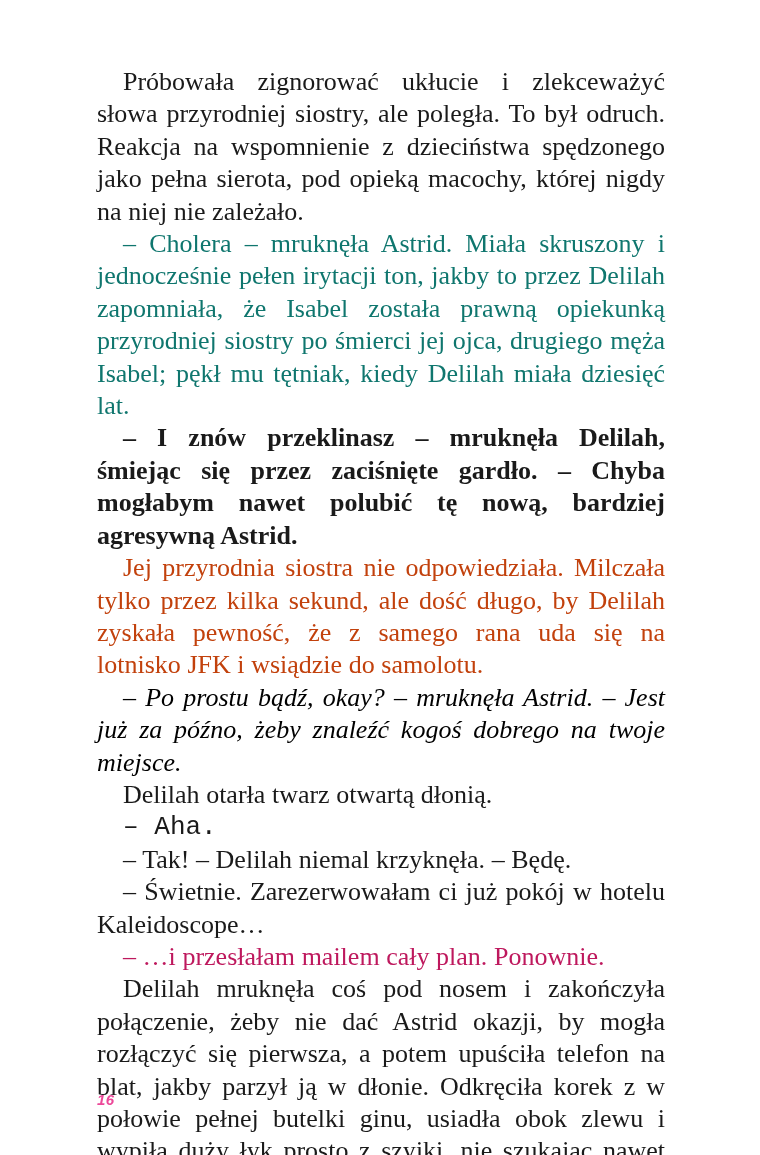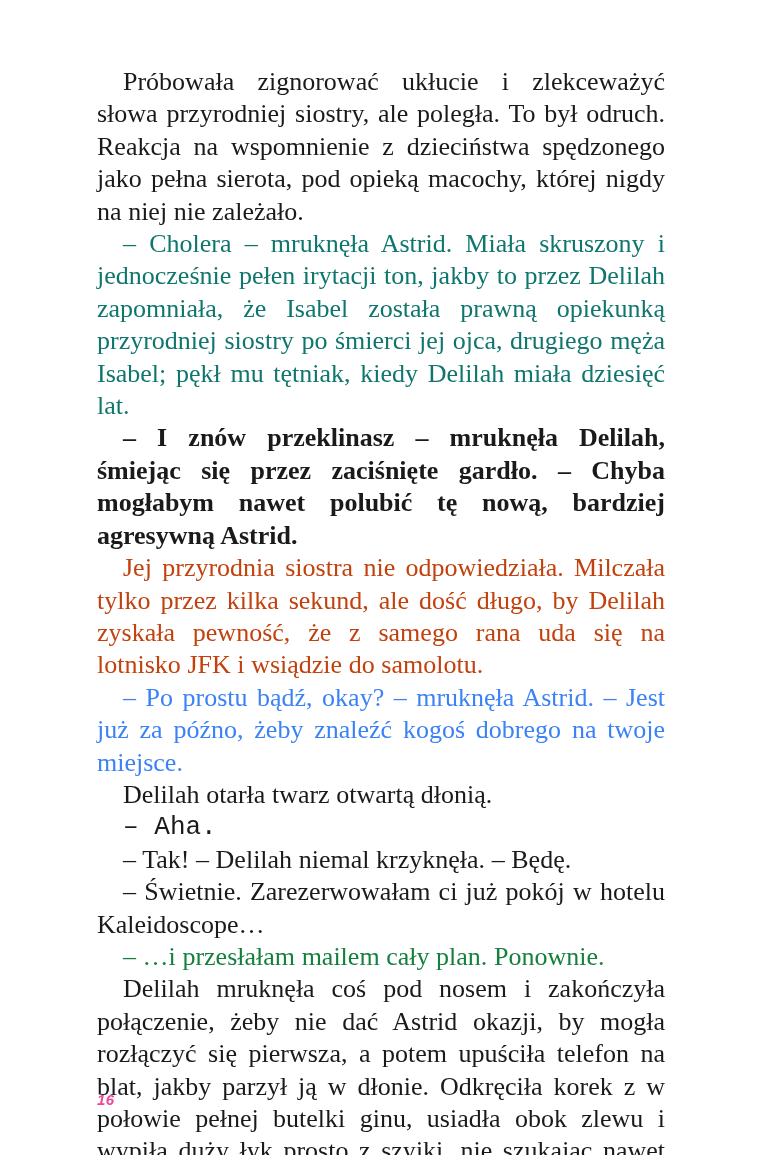--- a/index.html
+++ b/index.html
@@ -57,24 +57,24 @@
 </head>
 <body style="background: rgb(255, 255, 255);">
 
 <div class="page" style="background: rgb(255, 255, 255);">
 
   <div class="text-block">
     <p class="para" style="color: rgb(26, 26, 26);">Próbowała zignorować ukłucie i zlekceważyć słowa przyrodniej siostry, ale poległa. To był odruch. Reakcja na wspomnienie z dzieciństwa spędzonego jako pełna sierota, pod opieką macochy, której nigdy na niej nie zależało.</p>
     <p class="para" style="color: #0f766e;">– Cholera – mruknęła Astrid. Miała skruszony i jednocześnie pełen irytacji ton, jakby to przez Delilah zapomniała, że Isabel została prawną opiekunką przyrodniej siostry po śmierci jej ojca, drugiego męża Isabel; pękł mu tętniak, kiedy Delilah miała dziesięć lat.</p>
     <p class="para" style="color: rgb(26, 26, 26); font-weight: bold;">– I znów przeklinasz – mruknęła Delilah, śmiejąc się przez zaciśnięte gardło. – Chyba mogłabym nawet polubić tę nową, bardziej agresywną Astrid.</p>
     <p class="para" style="color: #c2410c;">Jej przyrodnia siostra nie odpowiedziała. Milczała tylko przez kilka sekund, ale dość długo, by Delilah zyskała pewność, że z samego rana uda się na lotnisko JFK i wsiądzie do samolotu.</p>
-    <p class="para" style="color: #3b82f6;">– Po prostu bądź, okay? – mruknęła Astrid. – Jest już za późno, żeby znaleźć kogoś dobrego na twoje miejsce.</p>
+    <p class="para" style="color: #000000; font-style: italic;">– Po prostu bądź, okay? – mruknęła Astrid. – Jest już za późno, żeby znaleźć kogoś dobrego na twoje miejsce.</p>
     <p class="para" style="color: rgb(26, 26, 26);">Delilah otarła twarz otwartą dłonią.</p>
     <p class="para" style="color: rgb(26, 26, 26); font-family: Liberation Mono, monospace;">– Aha.</p>
     <p class="para" style="color: rgb(26, 26, 26);">– Tak! – Delilah niemal krzyknęła. – Będę.</p>
     <p class="para" style="color: rgb(26, 26, 26);">– Świetnie. Zarezerwowałam ci już pokój w hotelu Kaleidoscope…</p>
-    <p class="para" style="color: #15803d;">– …i przesłałam mailem cały plan. Ponownie.</p>
+    <p class="para" style="color: #be185d;">– …i przesłałam mailem cały plan. Ponownie.</p>
     <p class="para" style="color: rgb(26, 26, 26);">Delilah mruknęła coś pod nosem i zakończyła połączenie, żeby nie dać Astrid okazji, by mogła rozłączyć się pierwsza, a potem upuściła telefon na blat, jakby parzył ją w dłonie. Odkręciła korek z w połowie pełnej butelki ginu, usiadła obok zlewu i wypiła duży łyk prosto z szyjki, nie szukając nawet szklanki. Alkohol palił w gardło, oczyścił nos i wypełnił jej oczy łzami.</p>
   </div>
 
   <div class="footer-page-number" style="color: #ec4899; font-style: italic;">16</div>
 
 </div>
 
 </body></html>

